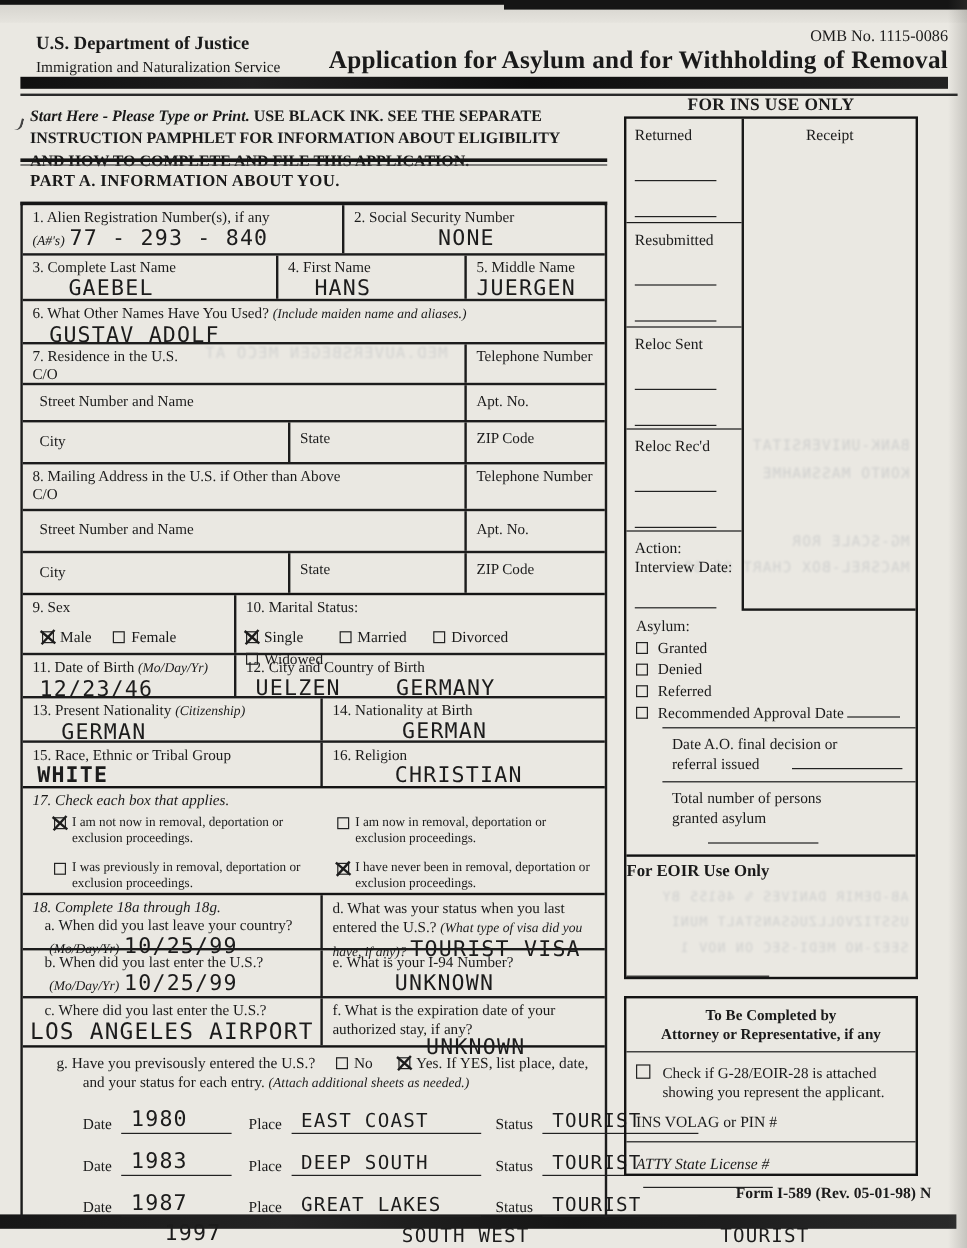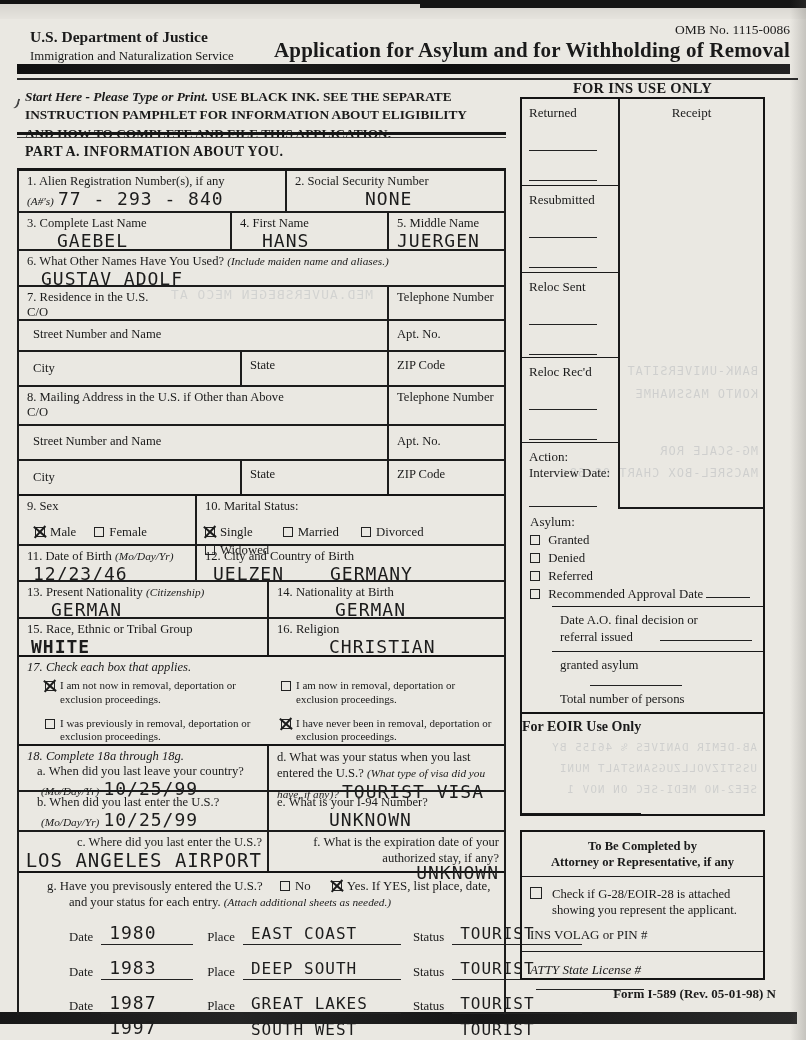--- a/index.html
+++ b/index.html
@@ -362,21 +362,21 @@
         <div class="lbl" style="margin-left:10px;">b.  When did you last enter the U.S.?</div>
         <div style="margin-left:14px;"><span class="note">(Mo/Day/Yr)</span>
           <span class="hw big">10/25/99</span></div>
       </div>
       <div class="cell" style="flex:1;">
         <div class="lbl">e.  What is your I-94 Number?</div>
         <div class="hw big" style="margin-left:52px;">UNKNOWN</div>
       </div>
     </div>
 
-    <div class="row heavy" style="height:41px;text-align:right;">
+    <div class="row heavy" style="height:41px;">
       <div class="cell" style="width:248px;">
         <div class="lbl" style="margin-left:10px;">c.  Where did you last enter the U.S.?</div>
         <div class="hw big" style="margin-left:-2px; font-size:19px;">LOS ANGELES  AIRPORT</div>
       </div>
       <div class="cell" style="flex:1;">
         <div class="lbl" style="line-height:1.25;"><span>f.  What is the expiration date of your authorized stay, if any?</span></div>
         <div class="hw big" style="margin-left:78px; margin-top:-3px;">UNKNOWN</div>
       </div>
     </div>
 
@@ -407,21 +407,21 @@
           <span class="g-val s hw">TOURIST</span>
         </div>
         <div class="g-row">
           <span class="glbl">Date</span>
           <span class="g-val d hw big">1987</span>
           <span class="glbl">Place</span>
           <span class="g-val p hw">GREAT LAKES</span>
           <span class="glbl">Status</span>
           <span class="g-val s hw">TOURIST</span>
         </div>
-        <div class="g-row nolbl" style="margin-top:4px;">
+        <div class="g-row nolbl" style="margin-top:4px;gap:28px;">
           <span class="glbl">Date</span>
           <span class="g-val d hw big">1997</span>
           <span class="glbl">Place</span>
           <span class="g-val p hw">SOUTH WEST</span>
           <span class="glbl">Status</span>
           <span class="g-val s hw">TOURIST</span>
         </div>
       </div>
     </div>
   </div>
@@ -470,23 +470,23 @@
       <div class="opt-line"><span class="cb"></span> <span>Recommended Approval Date</span> <span class="blank-inline" style="width:44px;"></span></div>
     </div>
 
     <div class="ins-sub">
       <div>Date A.O. final decision or</div>
       <div><span>referral issued</span>
         <span class="blank-inline" style="width:92px; margin-left:24px;"></span></div>
     </div>
 
     <div class="ins-sub">
+      <div>Total number of persons</div>
       <div><span>granted asylum</span>
         <span class="blank-inline" style="width:92px; margin-left:30px;"></span></div>
-      <div>Total number of persons</div>
     </div>
 
     <div class="ins-eoir">
       <div class="ins-eoir-hdr">For EOIR Use Only</div>
       <div style="flex:1;"></div>
     </div>
   </div>
 
   <div class="abs atty-box">
     <div class="atty-hdr">

